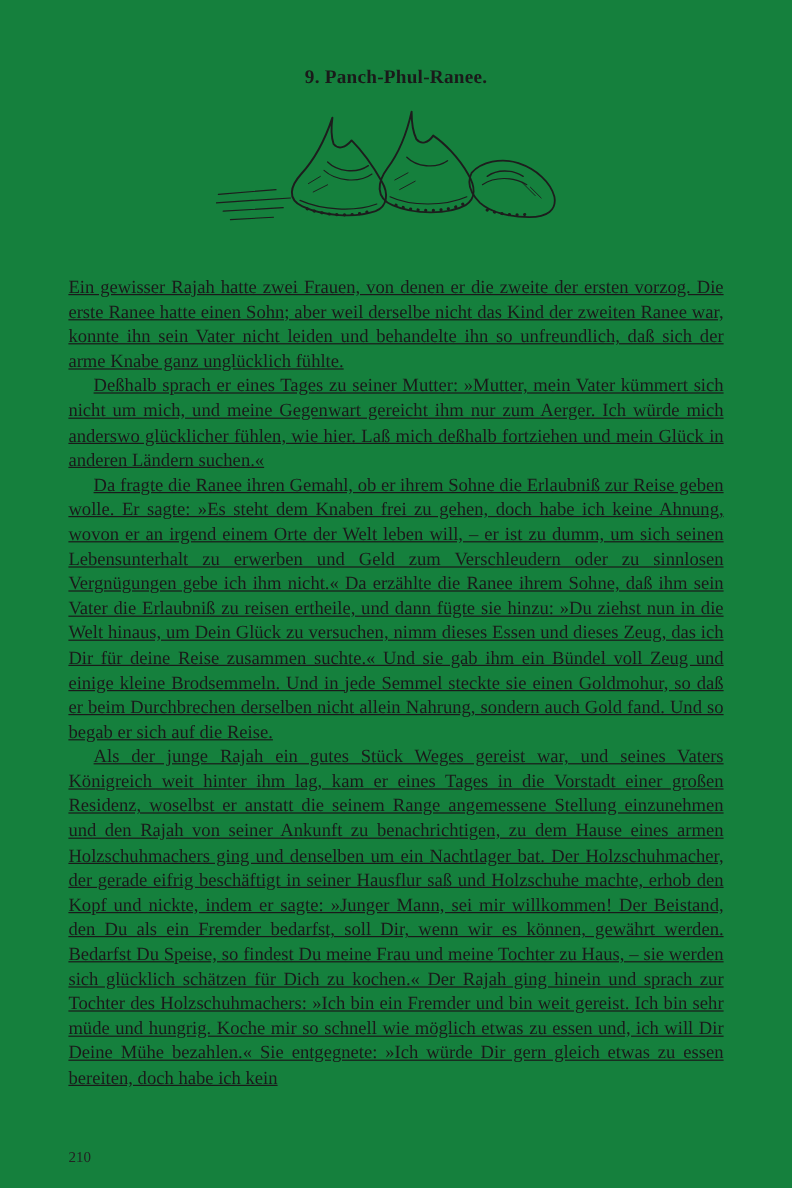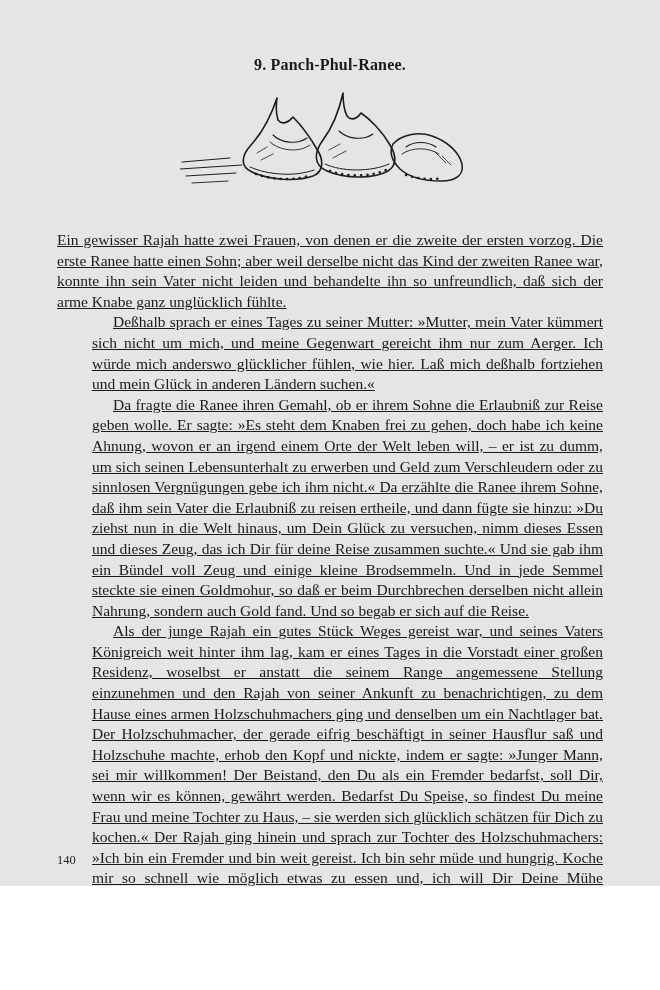--- a/index.html
+++ b/index.html
@@ -3,23 +3,23 @@
 <meta charset="utf-8">
 <style>
   html, body {
     margin: 0;
     padding: 0;
     background: #ffffff;
   }
   .page {
     position: relative;
     width: 660px;
-    height: 886px;
+    height: 990px;
     box-sizing: border-box;
-    background: #e5e5e5;
+    background: #15803d;
     padding: 46px 57px 0 57px;
     font-family: "Liberation Serif", "DejaVu Serif", serif;
     color: #1a1a1a;
     overflow: hidden;
   }
   .chapter-title {
     margin: 10px 0 14px 0;
     text-align: center;
     font-size: 16px;
     font-weight: bold;
@@ -39,21 +39,20 @@
     hyphens: auto;
     text-decoration: underline;
     -webkit-hyphens: auto;
   }
   .body-text p {
     margin: 0;
     padding: 0;
   }
   .body-text p.indent {
     text-indent: 21px;
-    margin-left: 35px;
   }
   .page-number {
     position: absolute;
     left: 57px;
     bottom: 18px;
     font-size: 12.5px;
     color: #222222;
   }
 </style>
 </head>
@@ -99,15 +98,15 @@
     </svg>
   </div>
 
   <div class="body-text">
     <p>Ein gewisser Rajah hatte zwei Frauen, von denen er die zweite der ersten vorzog. Die erste Ranee hatte einen Sohn; aber weil derselbe nicht das Kind der zweiten Ranee war, konnte ihn sein Vater nicht leiden und behandelte ihn so unfreundlich, daß sich der arme Knabe ganz unglücklich fühlte.</p>
     <p class="indent">Deßhalb sprach er eines Tages zu seiner Mutter: »Mutter, mein Vater kümmert sich nicht um mich, und meine Gegenwart gereicht ihm nur zum Aerger. Ich würde mich anderswo glücklicher fühlen, wie hier. Laß mich deßhalb fortziehen und mein Glück in anderen Ländern suchen.«</p>
     <p class="indent">Da fragte die Ranee ihren Gemahl, ob er ihrem Sohne die Erlaubniß zur Reise geben wolle. Er sagte: »Es steht dem Knaben frei zu gehen, doch habe ich keine Ahnung, wovon er an irgend einem Orte der Welt leben will, – er ist zu dumm, um sich seinen Lebensunterhalt zu erwerben und Geld zum Verschleudern oder zu sinnlosen Vergnügungen gebe ich ihm nicht.« Da erzählte die Ranee ihrem Sohne, daß ihm sein Vater die Erlaubniß zu reisen ertheile, und dann fügte sie hinzu: »Du ziehst nun in die Welt hinaus, um Dein Glück zu versuchen, nimm dieses Essen und dieses Zeug, das ich Dir für deine Reise zusammen suchte.« Und sie gab ihm ein Bündel voll Zeug und einige kleine Brodsemmeln. Und in jede Semmel steckte sie einen Goldmohur, so daß er beim Durchbrechen derselben nicht allein Nahrung, sondern auch Gold fand. Und so begab er sich auf die Reise.</p>
     <p class="indent">Als der junge Rajah ein gutes Stück Weges gereist war, und seines Vaters Königreich weit hinter ihm lag, kam er eines Tages in die Vorstadt einer großen Residenz, woselbst er anstatt die seinem Range angemessene Stellung einzunehmen und den Rajah von seiner Ankunft zu benachrichtigen, zu dem Hause eines armen Holzschuhmachers ging und denselben um ein Nachtlager bat. Der Holzschuhmacher, der gerade eifrig beschäftigt in seiner Hausflur saß und Holzschuhe machte, erhob den Kopf und nickte, indem er sagte: »Junger Mann, sei mir willkommen! Der Beistand, den Du als ein Fremder bedarfst, soll Dir, wenn wir es können, gewährt werden. Bedarfst Du Speise, so findest Du meine Frau und meine Tochter zu Haus, – sie werden sich glücklich schätzen für Dich zu kochen.« Der Rajah ging hinein und sprach zur Tochter des Holzschuhmachers: »Ich bin ein Fremder und bin weit gereist. Ich bin sehr müde und hungrig. Koche mir so schnell wie möglich etwas zu essen und, ich will Dir Deine Mühe bezahlen.« Sie entgegnete: »Ich würde Dir gern gleich etwas zu essen bereiten, doch habe ich kein</p>
   </div>
 
-  <div class="page-number">140</div>
+  <div class="page-number">210</div>
 
 </div>
 
 </body></html>

